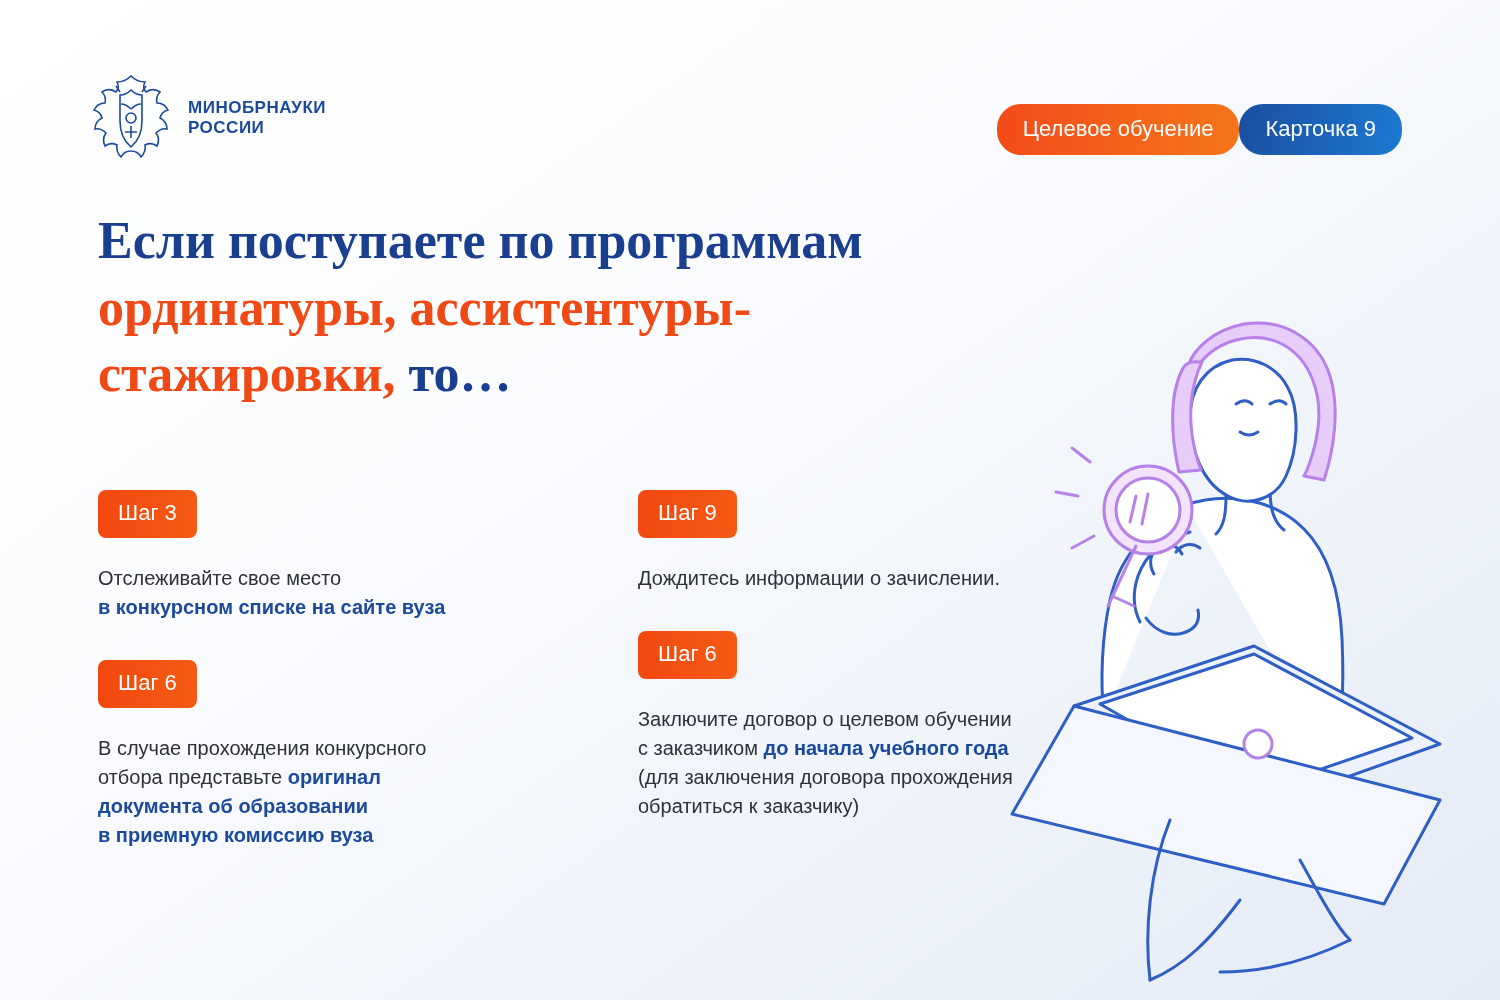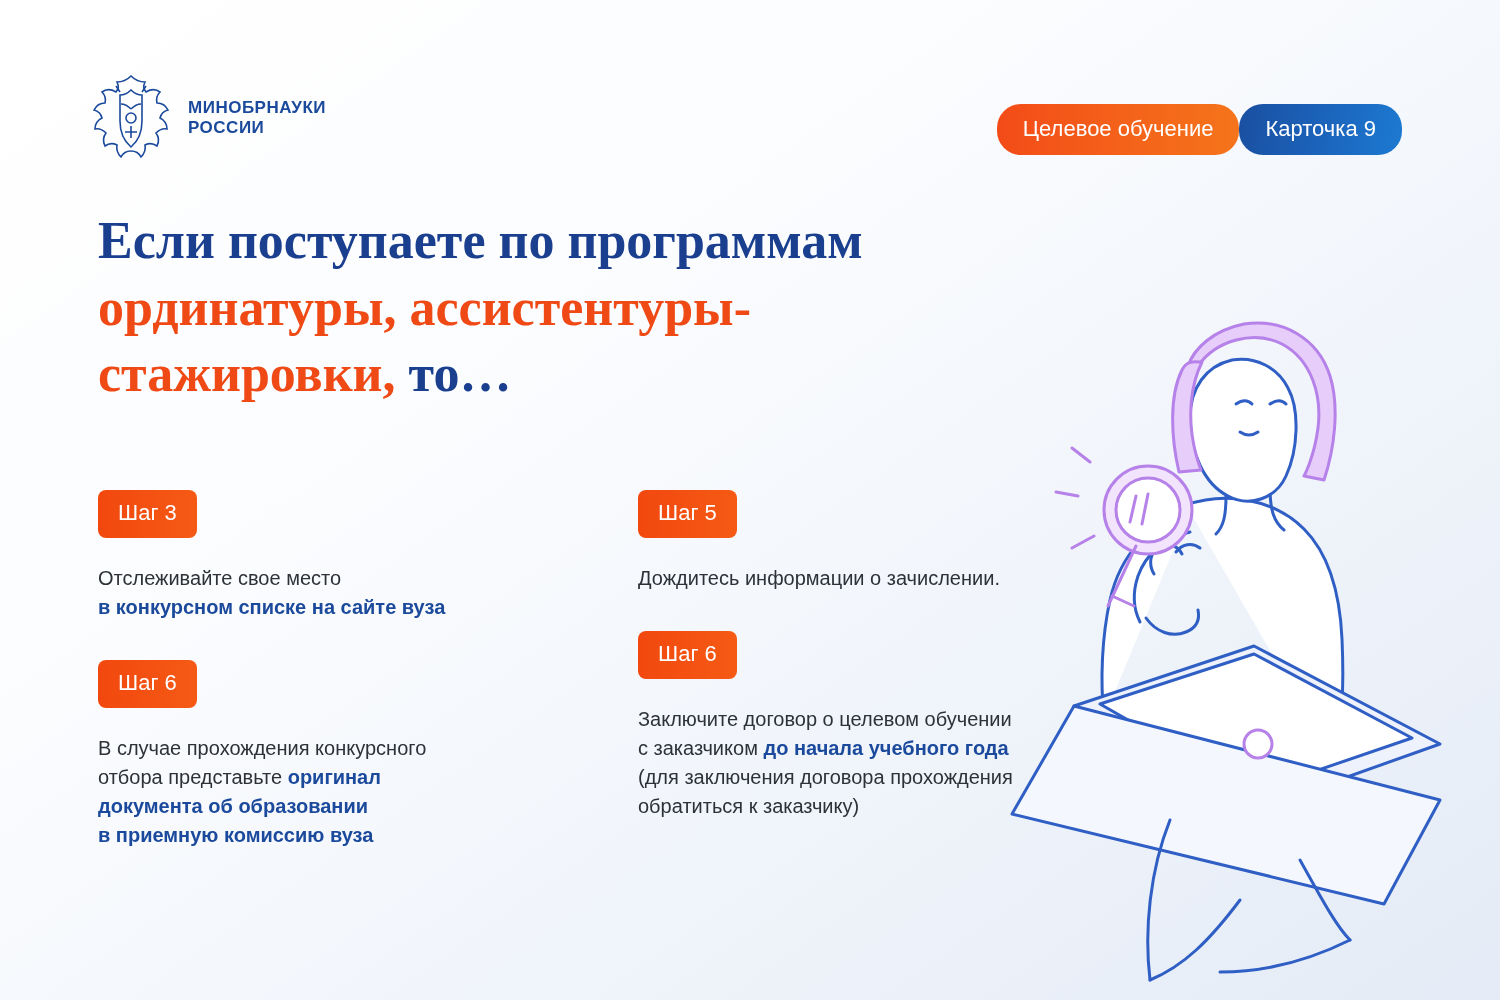--- a/index.html
+++ b/index.html
@@ -184,21 +184,21 @@
           <b>документа об образовании</b><br>
           <b>в приемную комиссию вуза</b>
         </div>
       </div>
 
     </div>
 
     <div class="col col-right">
 
       <div class="step">
-        <div class="badge">Шаг 5</div>
+        <div class="badge">Шаг 9</div>
         <div class="step-text">
           <span>Дождитесь информации о зачислении.</span><br>
         </div>
       </div>
 
       <div class="step">
         <div class="badge">Шаг 6</div>
         <div class="step-text">
           <span>Заключите договор о целевом обучении</span><br>
           <span>с заказчиком </span><b>до начала учебного года</b><br>

